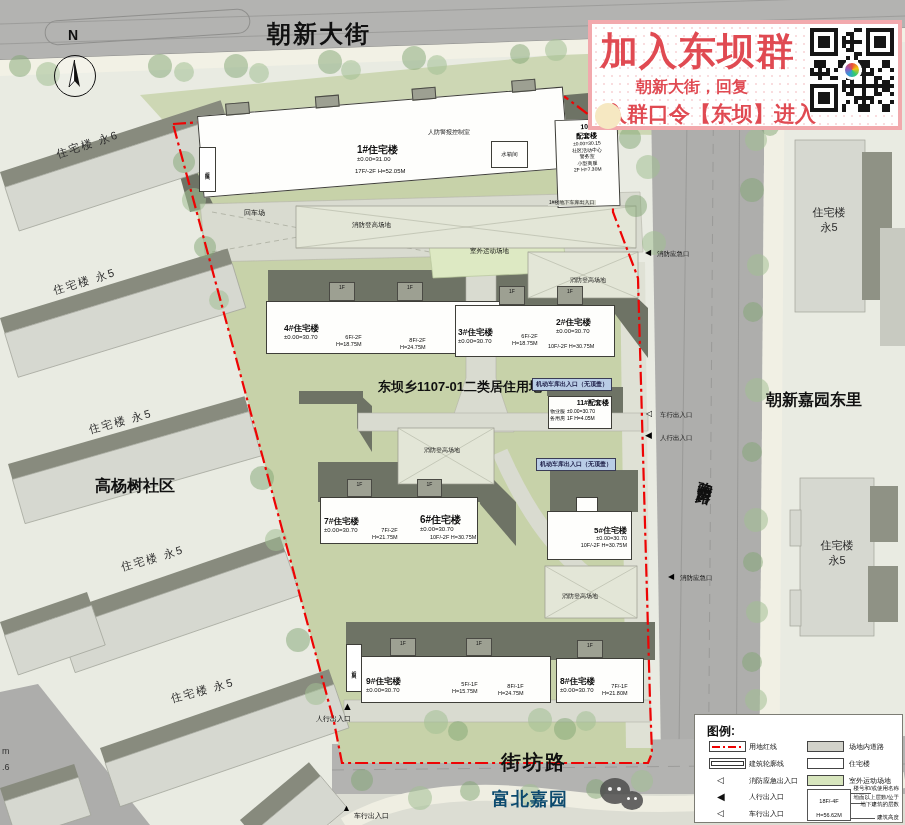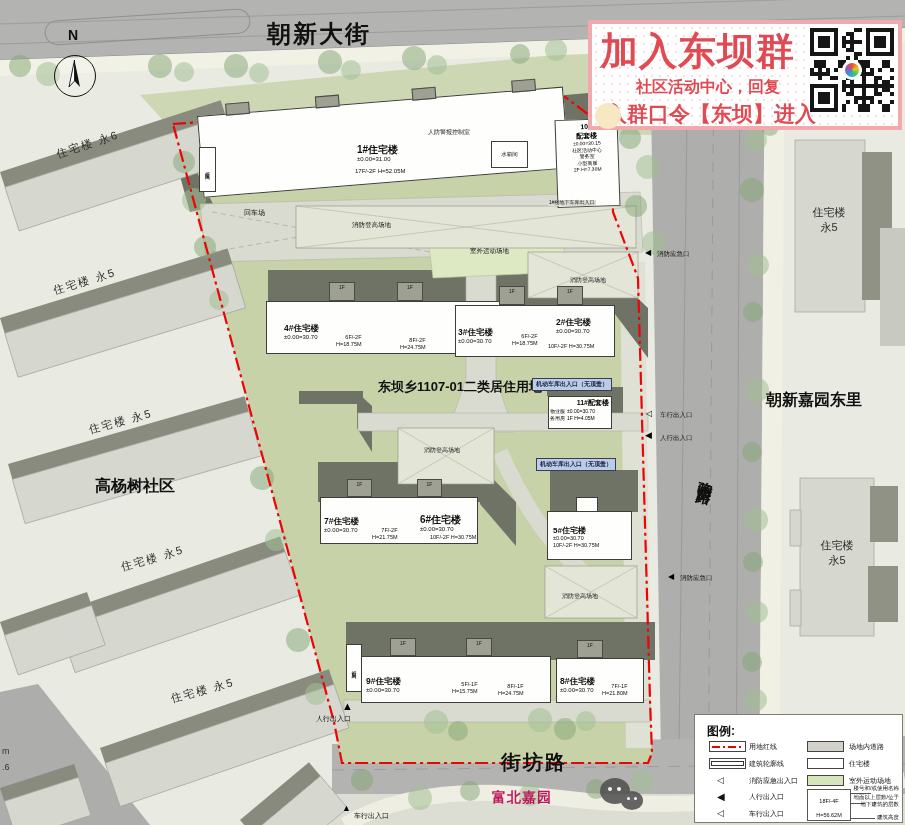--- a/index.html
+++ b/index.html
@@ -352,21 +352,21 @@
 </div>
 <div class="lbl spec" style="left:372px;top:527px">
   <div class="specline">7F/-2F</div>
   <div class="specline">H=21.75M</div>
 </div>
 <div class="lbl" style="left:420px;top:514px">
   <div class="b" style="font-size:10px">6#住宅楼</div>
   <div style="font-size:6px">±0.00=30.70</div>
 </div>
 <div class="lbl" style="left:430px;top:534px;font-size:5.5px">10F/-2F H=30.75M</div>
-<div class="lbl" style="left:553px;top:526px;width:74px;text-align:left">
+<div class="lbl" style="left:553px;top:526px;width:74px;text-align:right">
   <div class="b" style="font-size:8px">5#住宅楼</div>
   <div style="font-size:5.5px">±0.00=30.70</div>
   <div style="font-size:5.5px">10F/-2F H=30.75M</div>
 </div>
 <div class="lbl" style="left:562px;top:593px;font-size:6px">消防登高场地</div>
 
 <div class="lbl" style="left:366px;top:677px">
   <div class="b" style="font-size:8.5px">9#住宅楼</div>
   <div style="font-size:6px">±0.00=30.70</div>
 </div>
@@ -394,21 +394,21 @@
 <div class="arrow" style="left:646px;top:410px;font-size:8px">◁</div>
 <div class="lbl" style="left:660px;top:411px;font-size:6.5px">车行出入口</div>
 <div class="arrow" style="left:645px;top:431px;font-size:9px">◀</div>
 <div class="lbl" style="left:660px;top:434px;font-size:6.5px">人行出入口</div>
 <div class="arrow" style="left:668px;top:573px;font-size:8px">◀</div>
 <div class="lbl" style="left:680px;top:574px;font-size:6.5px">消防应急口</div>
 <div class="arrow" style="left:342px;top:804px;font-size:9px">▲</div>
 <div class="lbl" style="left:354px;top:812px;font-size:7px">车行出入口</div>
 
 <div class="lbl b" style="left:501px;top:751px;font-size:20px;letter-spacing:2px">街坊路</div>
-<div class="lbl b" style="left:492px;top:789px;font-size:14px;color:#be185d;letter-spacing:1px">富北嘉园</div>
+<div class="lbl b" style="left:492px;top:789px;font-size:18px;color:#0c4a6e;letter-spacing:1px">富北嘉园</div>
 <div class="lbl b" style="left:766px;top:391px;font-size:16px">朝新嘉园东里</div>
 <div class="lbl b" style="left:95px;top:477px;font-size:16px">高杨树社区</div>
 <div class="lbl b" style="left:700px;top:470px;font-size:15px;writing-mode:vertical-rl;text-orientation:upright;letter-spacing:2px;transform:rotate(12deg)">驹子房西路</div>
 
 <div class="lbl" style="left:55px;top:138px;font-size:11px;color:#2c2c2c;transform:rotate(-18deg);letter-spacing:2px">住宅楼 永6</div>
 <div class="lbl" style="left:52px;top:275px;font-size:11px;color:#2c2c2c;transform:rotate(-17deg);letter-spacing:2px">住宅楼 永5</div>
 <div class="lbl" style="left:88px;top:415px;font-size:11px;color:#2c2c2c;transform:rotate(-15deg);letter-spacing:2px">住宅楼 永5</div>
 <div class="lbl" style="left:120px;top:552px;font-size:11px;color:#2c2c2c;transform:rotate(-16deg);letter-spacing:2px">住宅楼 永5</div>
 <div class="lbl" style="left:170px;top:684px;font-size:11px;color:#2c2c2c;transform:rotate(-15deg);letter-spacing:2px">住宅楼 永5</div>
 <div class="lbl" style="left:800px;top:205px;width:58px;text-align:center;font-size:11px;color:#2c2c2c;line-height:1.4">
@@ -417,21 +417,21 @@
 </div>
 <div class="lbl" style="left:808px;top:538px;width:58px;text-align:center;font-size:11px;color:#2c2c2c;line-height:1.4">
   <div>住宅楼</div>
   <div>永5</div>
 </div>
 <div class="lbl" style="left:2px;top:746px;font-size:9px;color:#333">m</div>
 <div class="lbl" style="left:2px;top:762px;font-size:9px;color:#333">.6</div>
 
 <div id="ad">
   <div class="t1">加入东坝群</div>
-  <div class="t2">社区活动中心，回复</div>
+  <div class="t2">朝新大街，回复</div>
   <div class="t3">入群口令【东坝】进入</div>
   <div id="qrwrap"><svg width="86" height="86" xmlns="http://www.w3.org/2000/svg">
           <rect x="45" y="1" width="4" height="4" fill="#161616"></rect>
           <rect x="49" y="1" width="4" height="4" fill="#161616"></rect>
           <rect x="37" y="5" width="4" height="4" fill="#161616"></rect>
           <rect x="41" y="5" width="4" height="4" fill="#161616"></rect>
           <rect x="33" y="9" width="4" height="4" fill="#161616"></rect>
           <rect x="41" y="9" width="4" height="4" fill="#161616"></rect>
           <rect x="33" y="13" width="4" height="4" fill="#161616"></rect>
           <rect x="37" y="13" width="4" height="4" fill="#161616"></rect>

